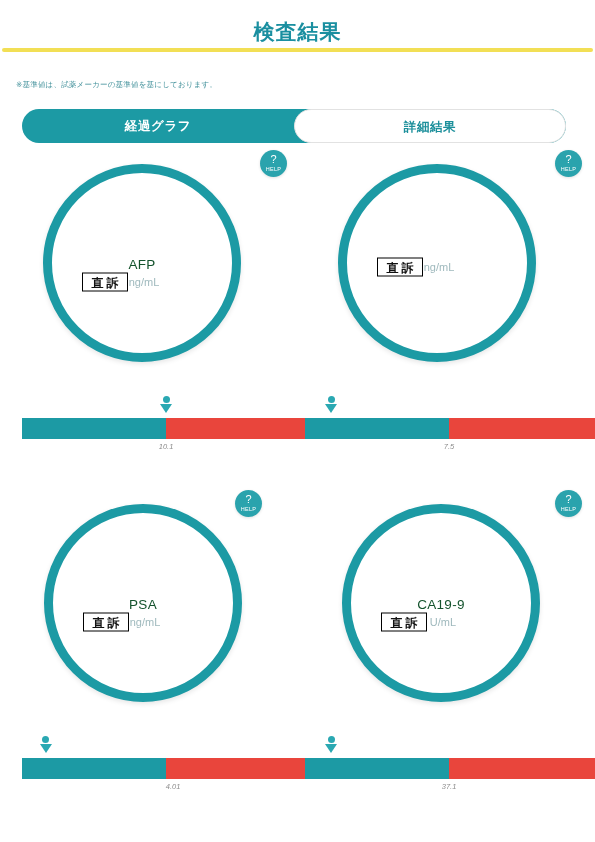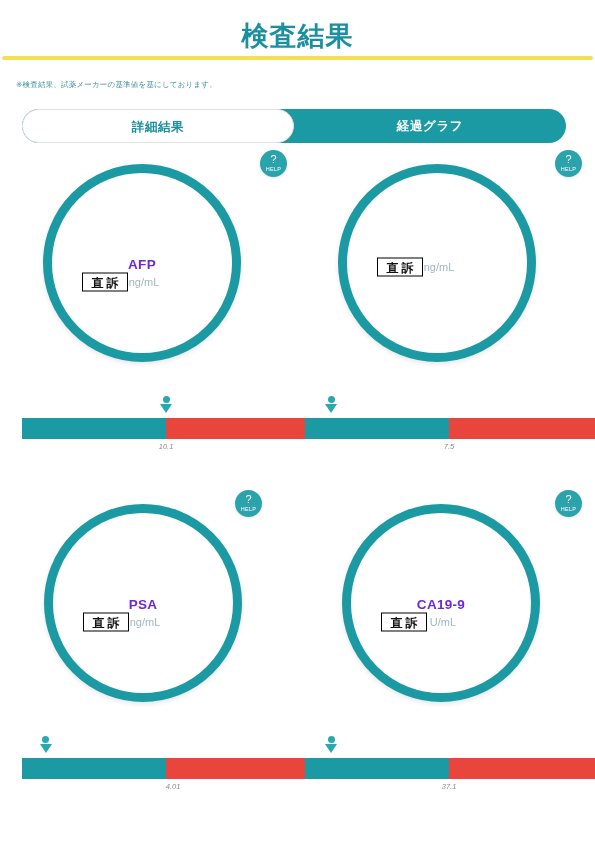--- a/index.html
+++ b/index.html
@@ -20,21 +20,21 @@
   .page-title-wrap {
     position: absolute;
     top: 18px;
     left: 0;
     width: 595px;
     text-align: center;
   }
   .page-title {
     display: inline-block;
     position: relative;
-    font-size: 27px;
+    font-size: 21px;
     font-weight: bold;
     color: #1a8fa0;
     letter-spacing: 1px;
     padding-bottom: 6px;
   }
   .title-underline {
     position: absolute;
     left: 2px;
     right: 2px;
     bottom: 0;
@@ -119,22 +119,22 @@
 
   .ring-center {
     position: absolute;
     left: 0;
     right: 0;
     top: 84px;
     text-align: center;
   }
   .metric-name {
     font-size: 13.5px;
-    font-weight: bold;
-    color: #6d28d9;
+    font-weight: normal;
+    color: #14532d;
     line-height: 15px;
     letter-spacing: 0.3px;
   }
   .metric-value-row {
     position: relative;
     height: 18px;
     line-height: 18px;
     margin-top: 1px;
     font-size: 11px;
     color: #9fb9bd;
@@ -260,25 +260,25 @@
   }
 </style>
 </head>
 <body>
 
 <div class="page-title-wrap">
   <div class="page-title">検査結果</div>
   <div class="title-underline"></div>
 </div>
 
-<div class="note">※検査結果、試薬メーカーの基準値を基にしております。</div>
+<div class="note">※基準値は、試薬メーカーの基準値を基にしております。</div>
 
 <div class="tabbar">
+  <div class="tab inactive">経過グラフ</div>
   <div class="tab active">詳細結果</div>
-  <div class="tab inactive">経過グラフ</div>
 </div>
 
 <div class="card c0">
   <div class="help-badge">
     <span class="q">?</span>
     <span class="lbl">HELP</span>
   </div>
   <div class="ring">
     <div class="ring-center">
       <div class="metric-name">AFP</div>

